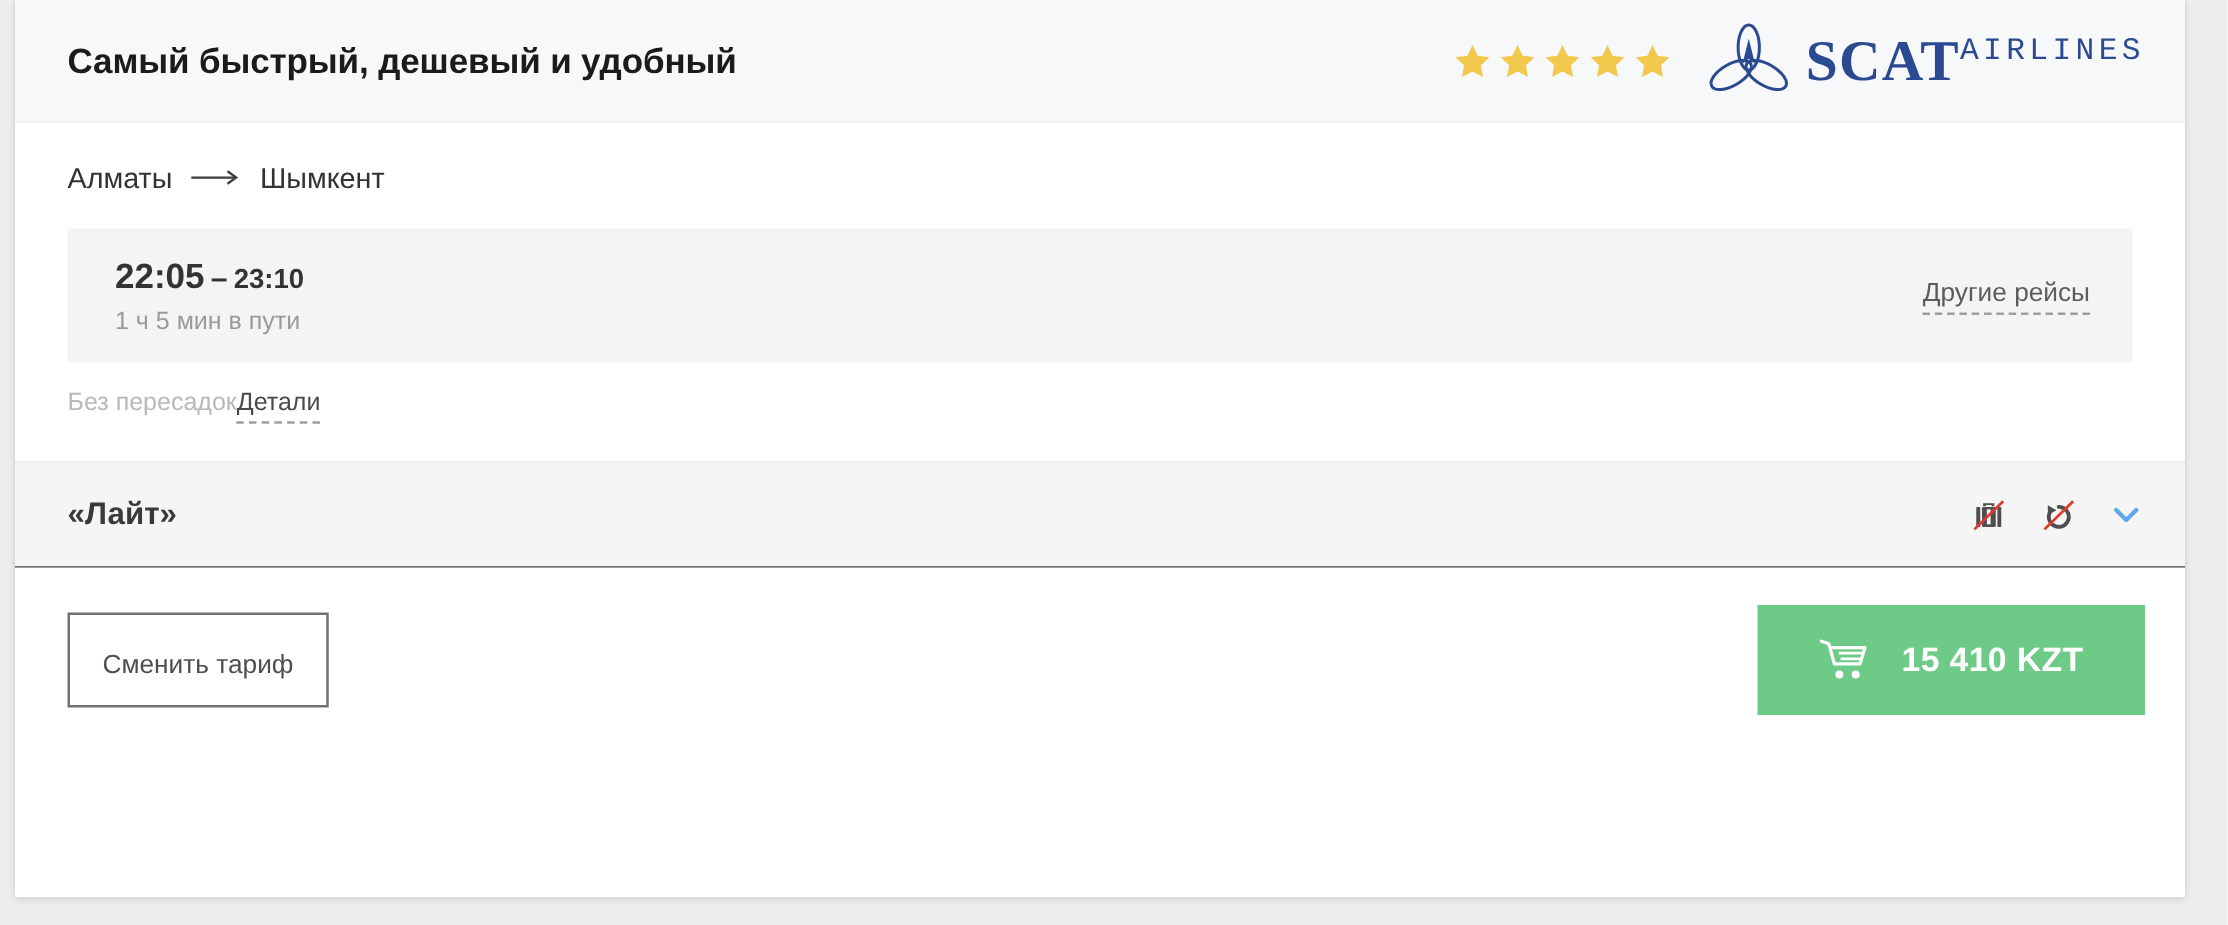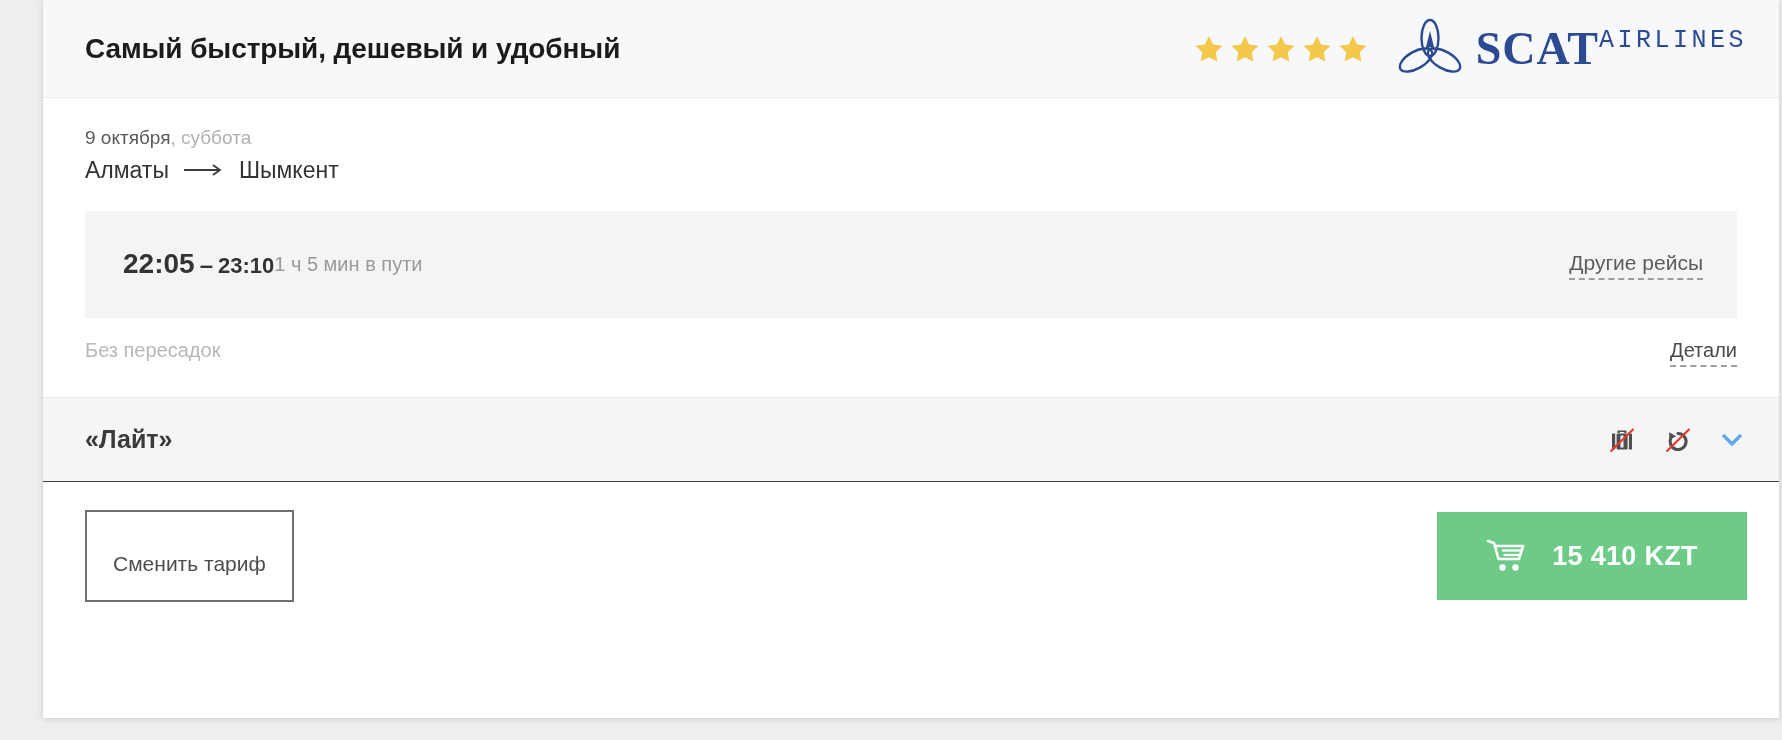--- a/index.html
+++ b/index.html
@@ -17,21 +17,21 @@
 
   .stage {
     position: relative;
     width: 1782px;
     height: 740px;
   }
 
   
   .card {
     position: absolute;
-    left: 43px;
+    left: 12px;
     top: 0px;
     width: 1736px;
     height: 718px;
     background: #ffffff;
     box-shadow: 0 1px 6px rgba(0,0,0,0.14), 0 0 1px rgba(0,0,0,0.12);
     overflow: hidden;
   }
 
   
   .card-header {
@@ -150,21 +150,21 @@
     background: #f4f4f4;
     height: 107px;
     display: flex;
     align-items: center;
     justify-content: space-between;
     padding: 0 34px 0 38px;
     box-sizing: border-box;
   }
   .times {
     display: flex;
-    flex-direction: row;
+    flex-direction: column;
   }
   .time-main {
     white-space: nowrap;
     color: #333333;
     font-weight: bold;
     font-size: 28px;
     line-height: 34px;
   }
   .time-dash {
     font-weight: bold;
@@ -185,21 +185,20 @@
     color: #5c5c5c;
     border-bottom: 2px dashed #9e9e9e;
     padding-bottom: 2px;
     cursor: pointer;
     line-height: 26px;
   }
 
   .stops-row {
     display: flex;
     align-items: baseline;
-    justify-content: space-between;
     margin-top: 20px;
     padding-bottom: 30px;
   }
   .no-stops {
     font-size: 20px;
     color: #b8b8b8;
   }
   .details-link {
     font-size: 20px;
     color: #4a4a4a;
@@ -241,22 +240,22 @@
     justify-content: space-between;
     padding: 0 32px 0 42px;
     box-sizing: border-box;
   }
   .change-fare-btn {
     background: #ffffff;
     border: 2px solid #707070;
     color: #4e4e4e;
     font-size: 21px;
     font-family: "Liberation Sans", sans-serif;
-    padding: 16px 26px;
-    height: 92px;
+    padding: 4px 26px;
+    height: 76px;
     line-height: 72px;
     cursor: pointer;
     border-radius: 0;
   }
   .buy-btn {
     background: #6ecb87;
     border: none;
     color: #ffffff;
     height: 88px;
     min-width: 310px;
@@ -319,23 +318,20 @@
             <div class="scat-name">SCAT</div>
             <div class="scat-sub">AIRLINES</div>
           </div>
         </div>
 
       </div>
     </div>
 
     <div class="card-body">
 
-      <div class="date-line">
-        <span>9 октября</span><span class="date-weekday">, суббота</span>
-      </div>
 
       <div class="route-line">
         <span>Алматы</span>
         <span class="route-arrow">
           <svg width="42" height="14" viewBox="0 0 42 14">
               <line x1="1" y1="7" x2="36" y2="7" stroke="#3d3d3d" stroke-width="1.8"></line>
               <polyline points="30,2 37,7 30,12" fill="none" stroke="#3d3d3d" stroke-width="1.8"></polyline>
             </svg>
         </span>
         <span>Шымкент</span>

